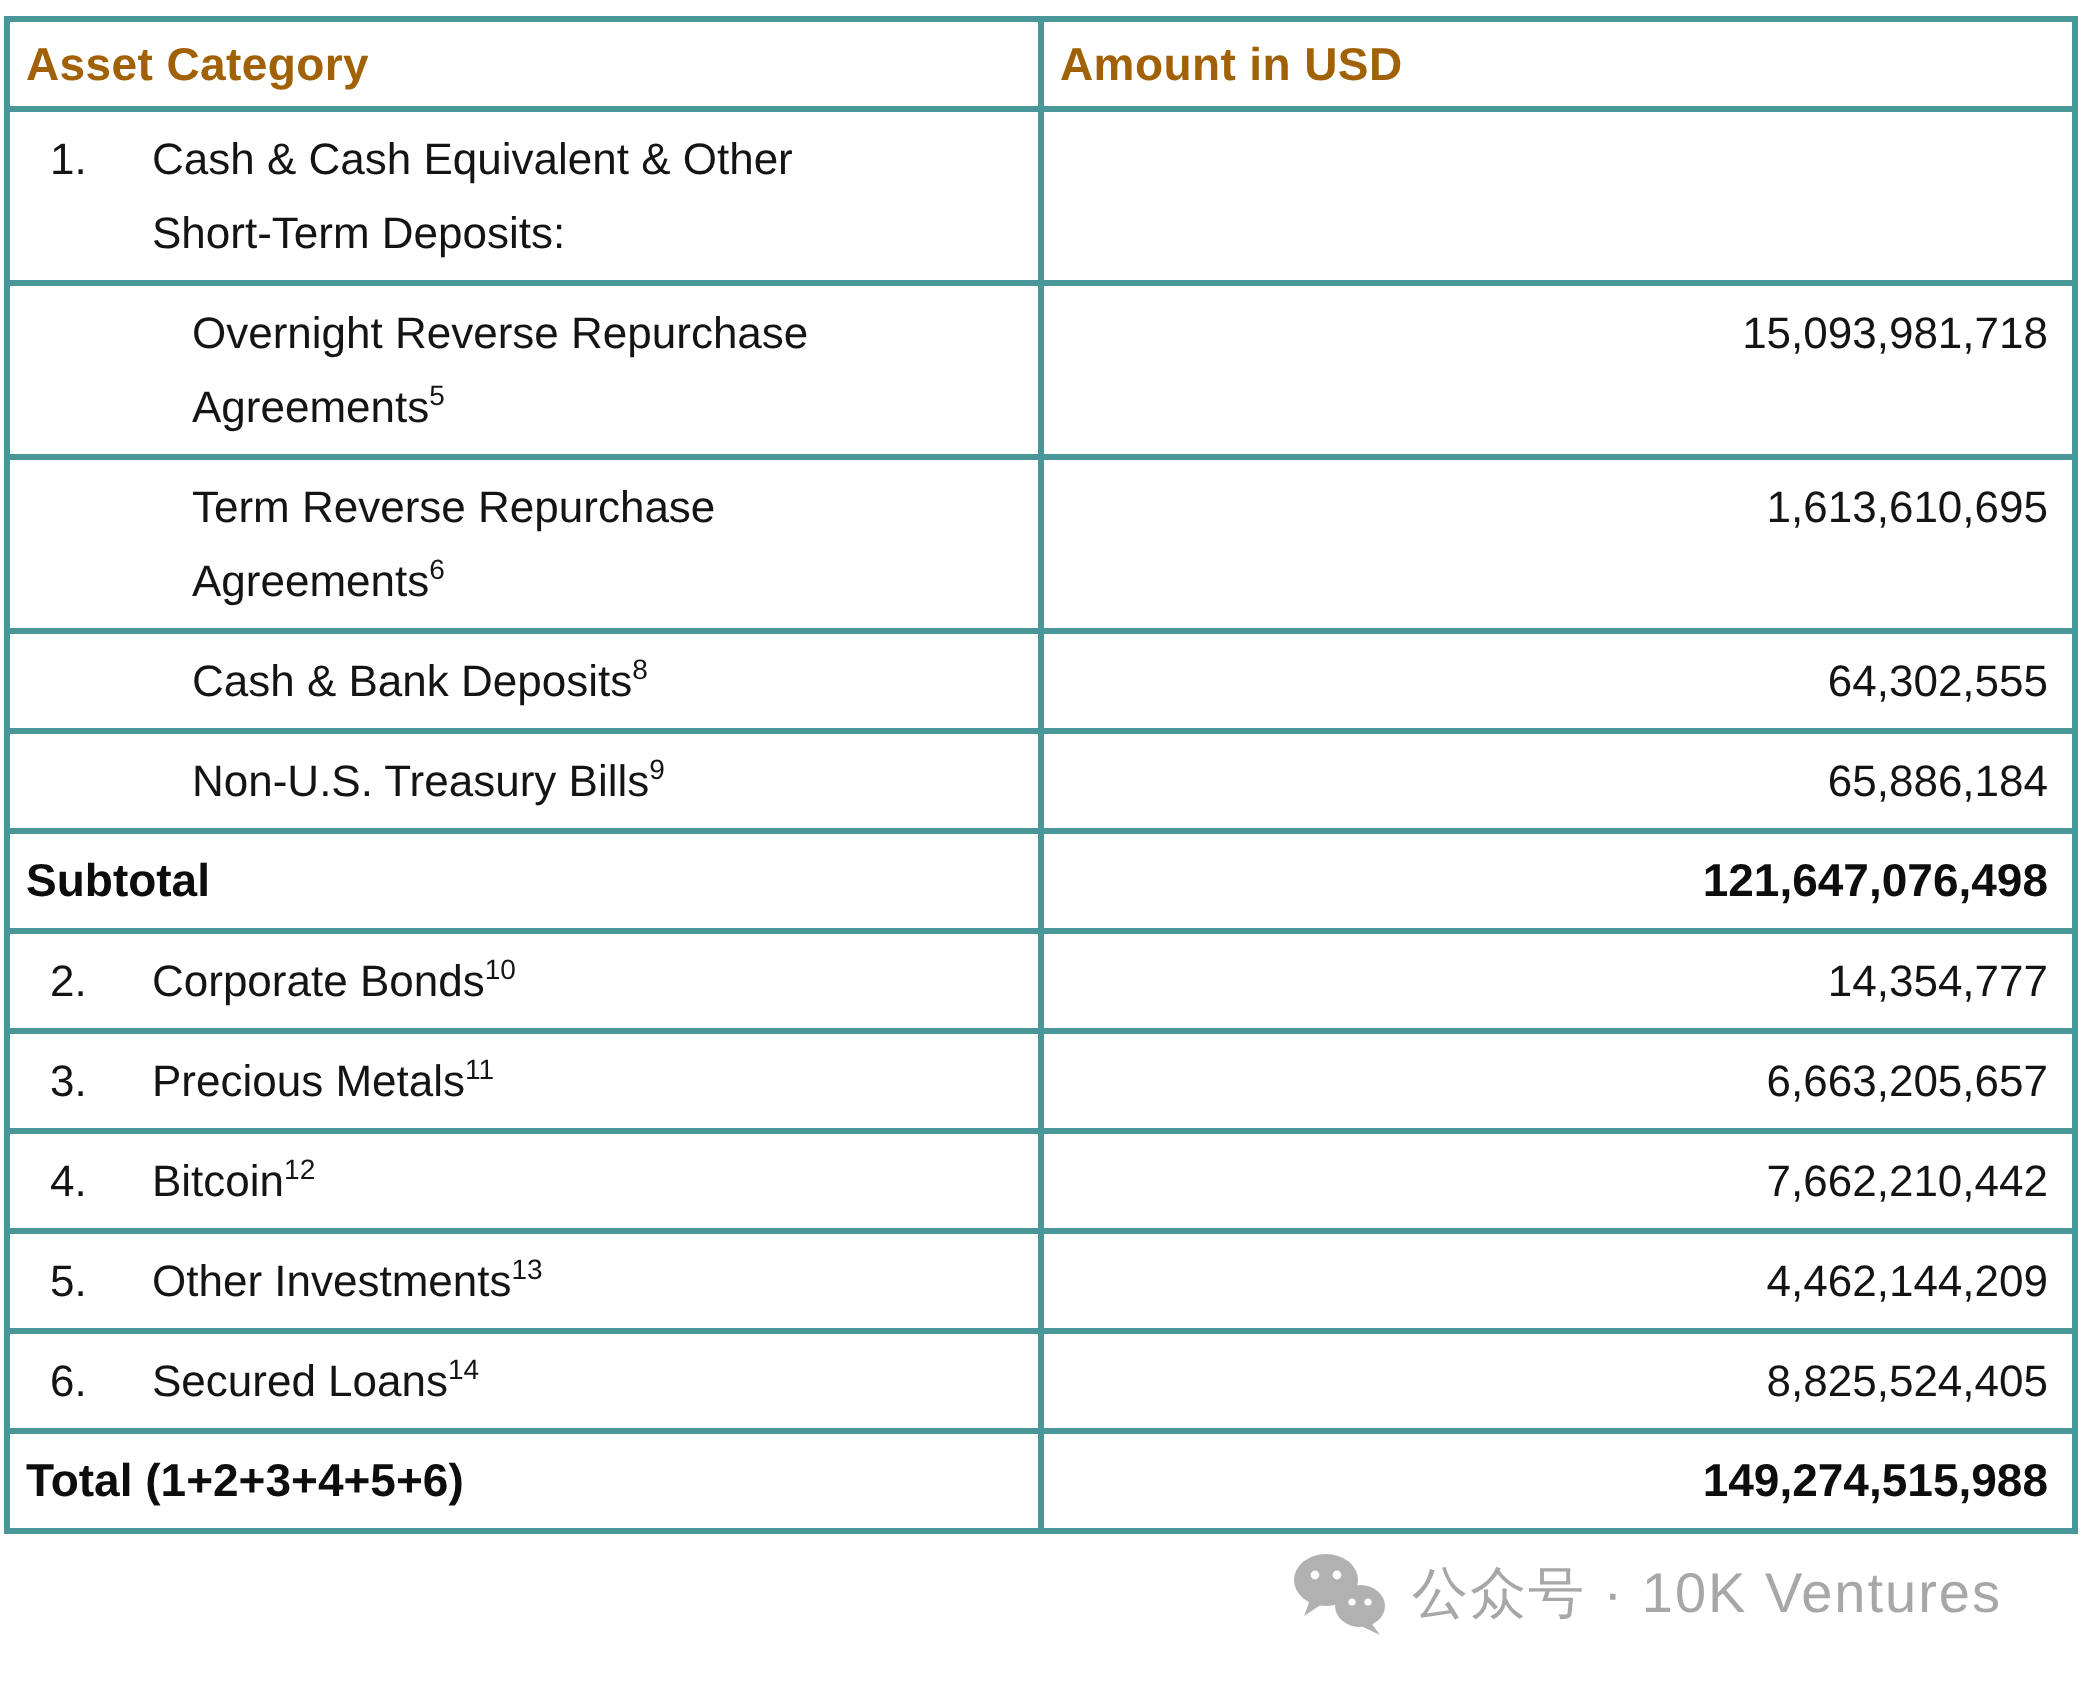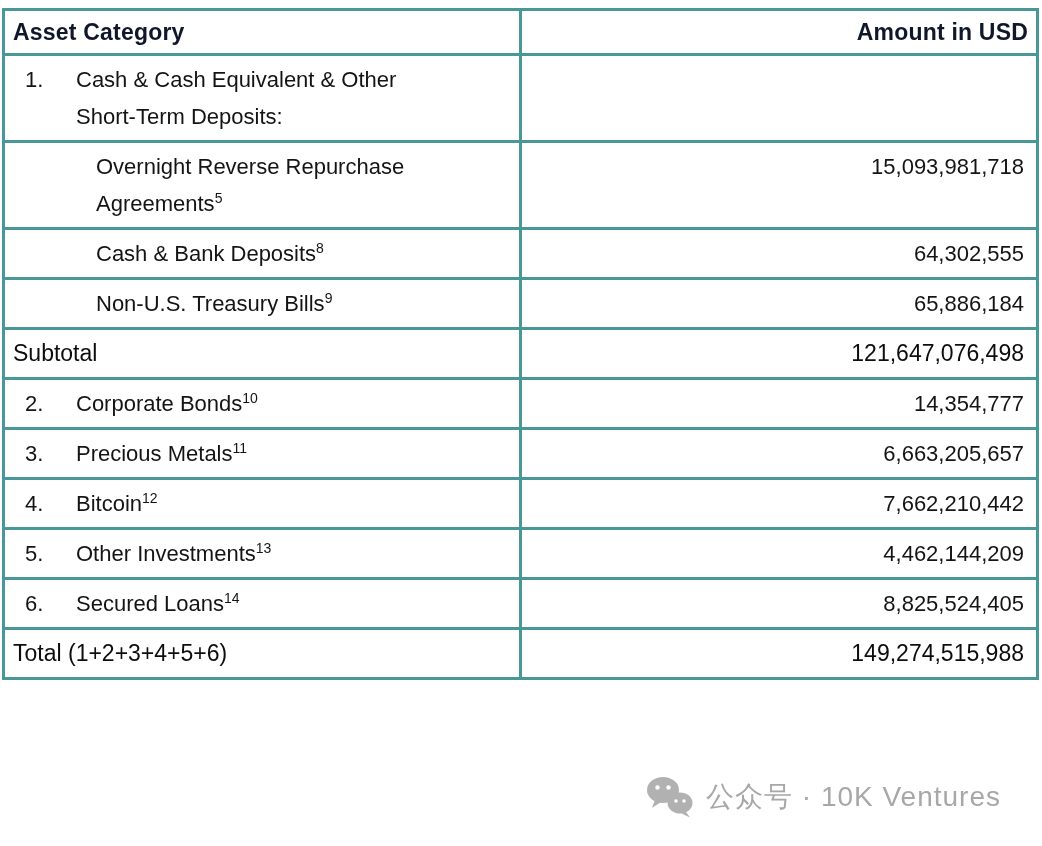--- a/index.html
+++ b/index.html
@@ -26,39 +26,39 @@
     border-collapse: collapse;
     table-layout: fixed;
   }
   th, td {
     border: 3px solid #4a9799;
     box-sizing: border-box;
   }
   th {
     font-size: 23px;
     font-weight: 700;
-    color: #0f172a;
+    color: #a16207;
     padding: 3px 8px;
     line-height: 36px;
     letter-spacing: 0.2px;
   }
   th.cat { text-align: left; }
-  th.amt { text-align: right; }
+  th.amt { text-align: left; }
   td {
     font-size: 22px;
     padding: 5px 8px;
     line-height: 37px;
     vertical-align: top;
   }
   td.amount {
     text-align: right;
     padding-right: 12px;
   }
   tr.bold td {
-    font-weight: 400;
+    font-weight: 700;
     font-size: 23px;
     color: #0d0d0d;
   }
   .row-label { display: flex; }
   .num {
     flex: 0 0 50px;
     padding-left: 12px;
     box-sizing: border-box;
   }
   tr.sub .row-label { padding-left: 83px; }
@@ -117,20 +117,28 @@
           </td>
           <td class="amount"><span class="val"></span></td>
         </tr>
         <tr class="sub">
           <td class="cat">
             <div class="row-label">
               <span class="lbl"><span>Overnight Reverse Repurchase Agreements</span><sup>5</sup></span>
             </div>
           </td>
           <td class="amount"><span class="val">15,093,981,718</span></td>
+        </tr>
+        <tr class="sub">
+          <td class="cat">
+            <div class="row-label">
+              <span class="lbl"><span>Term Reverse Repurchase Agreements</span><sup>6</sup></span>
+            </div>
+          </td>
+          <td class="amount"><span class="val">1,613,610,695</span></td>
         </tr>
         <tr class="sub">
           <td class="cat">
             <div class="row-label">
               <span class="lbl"><span>Cash &amp; Bank Deposits</span><sup>8</sup></span>
             </div>
           </td>
           <td class="amount"><span class="val">64,302,555</span></td>
         </tr>
         <tr class="sub">

